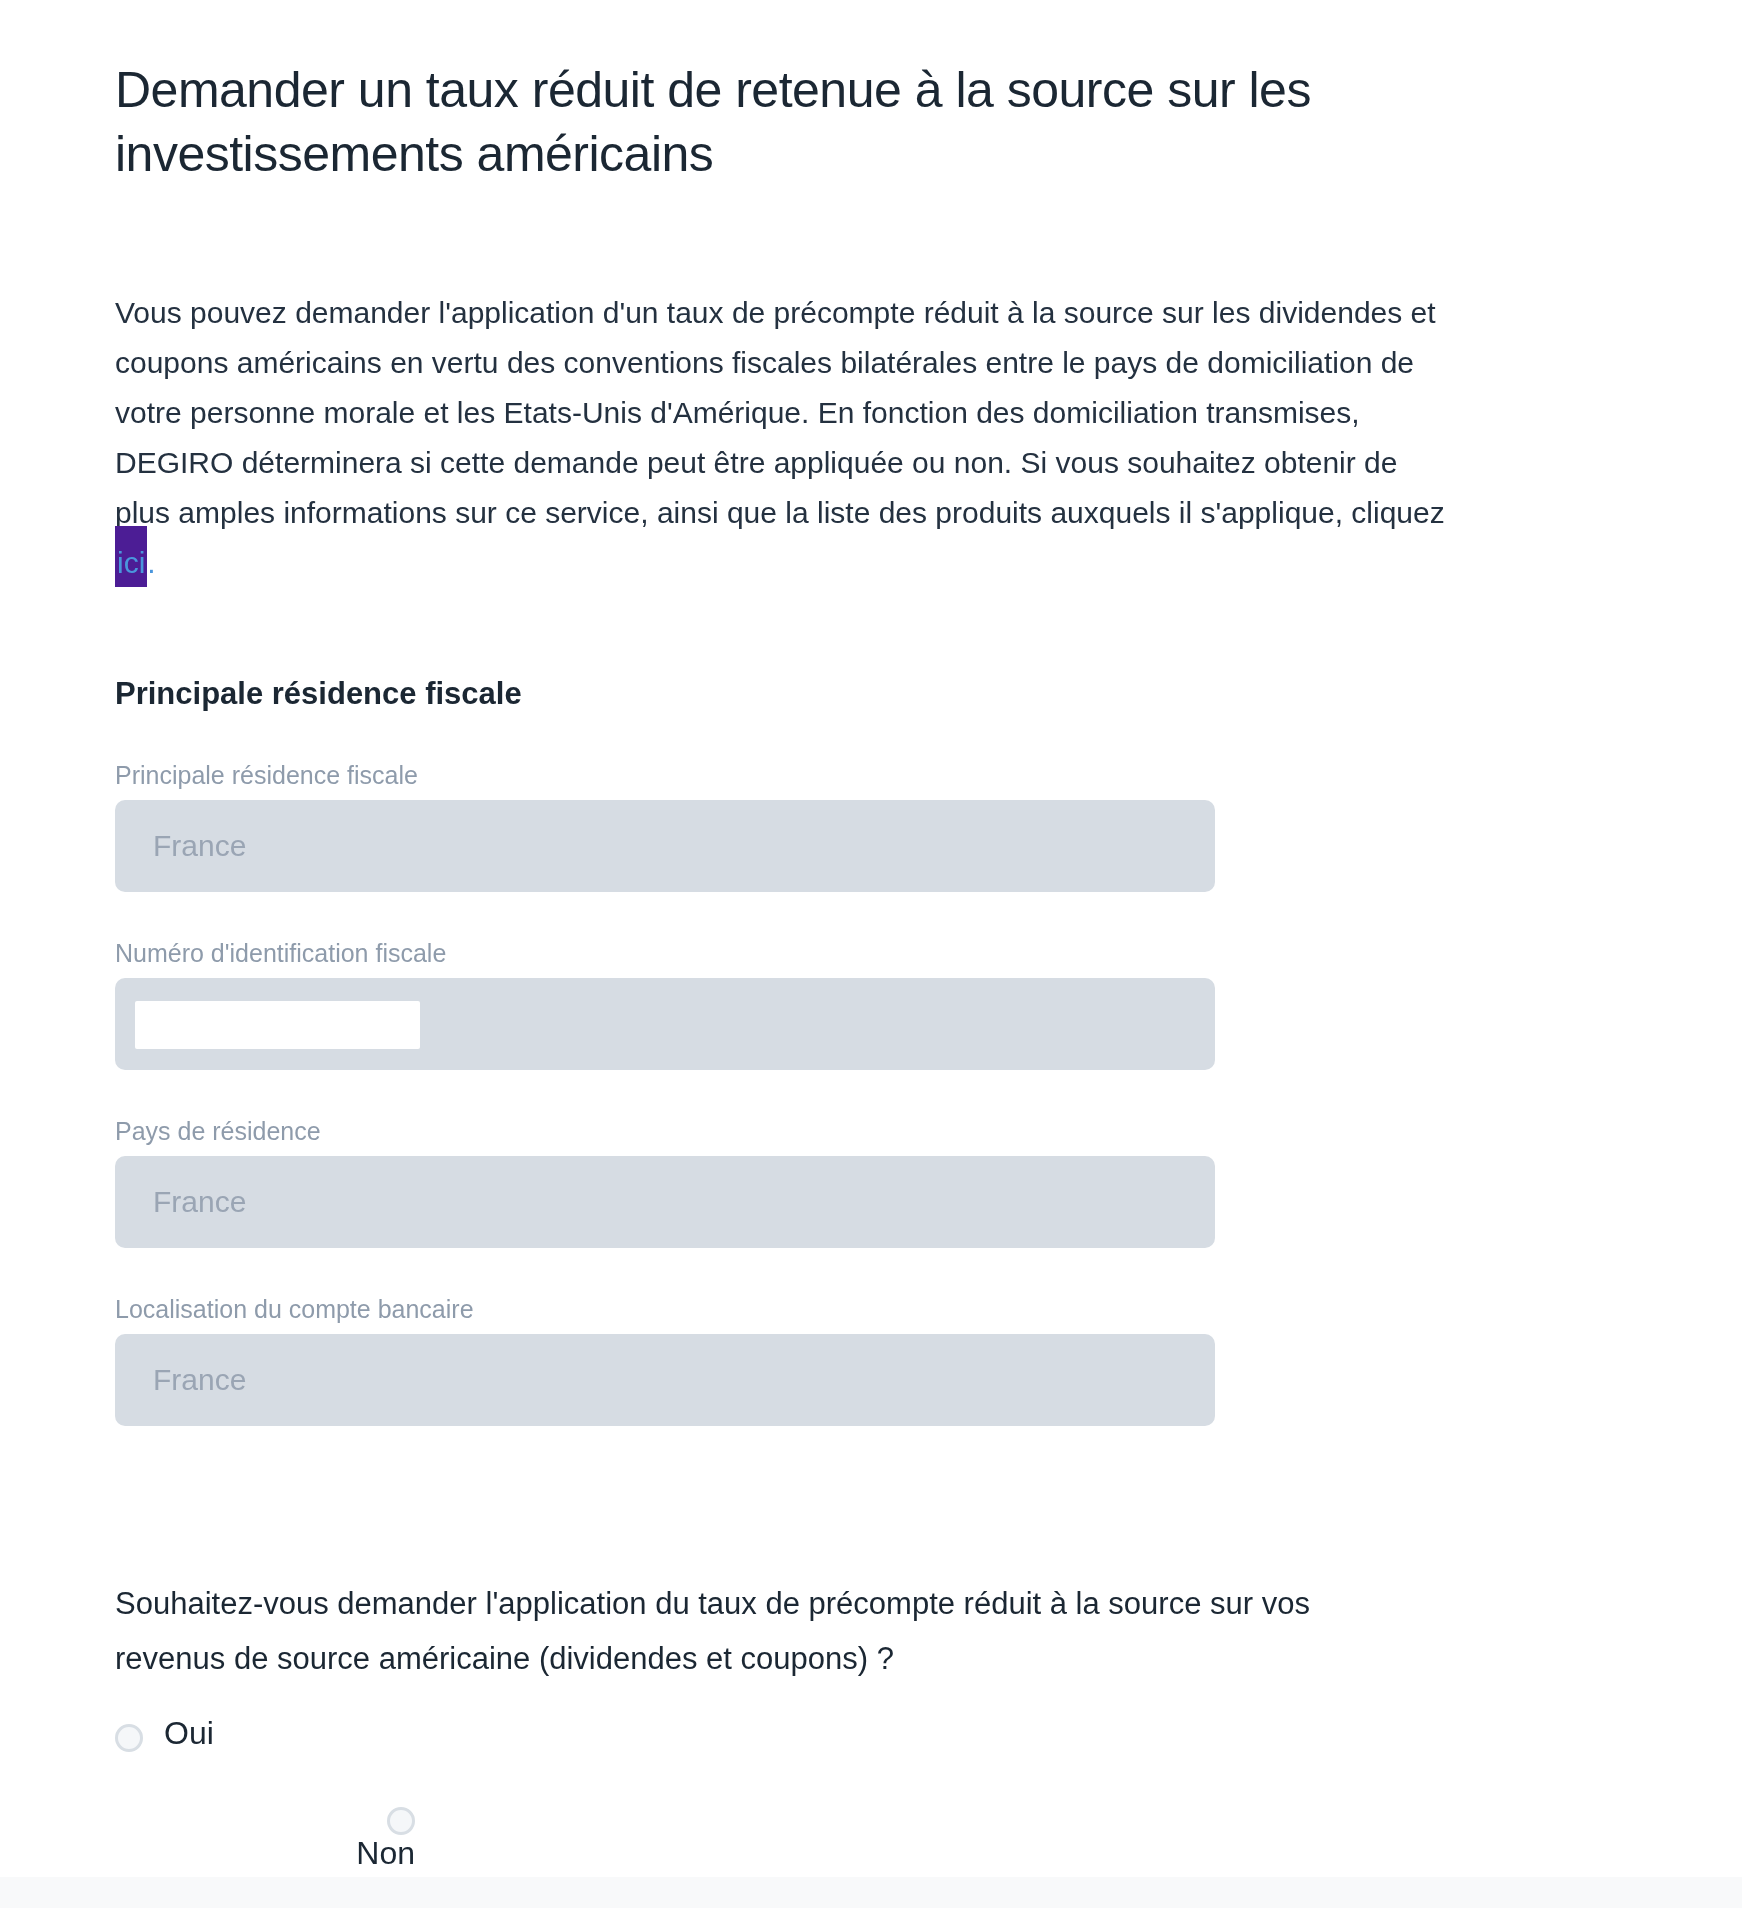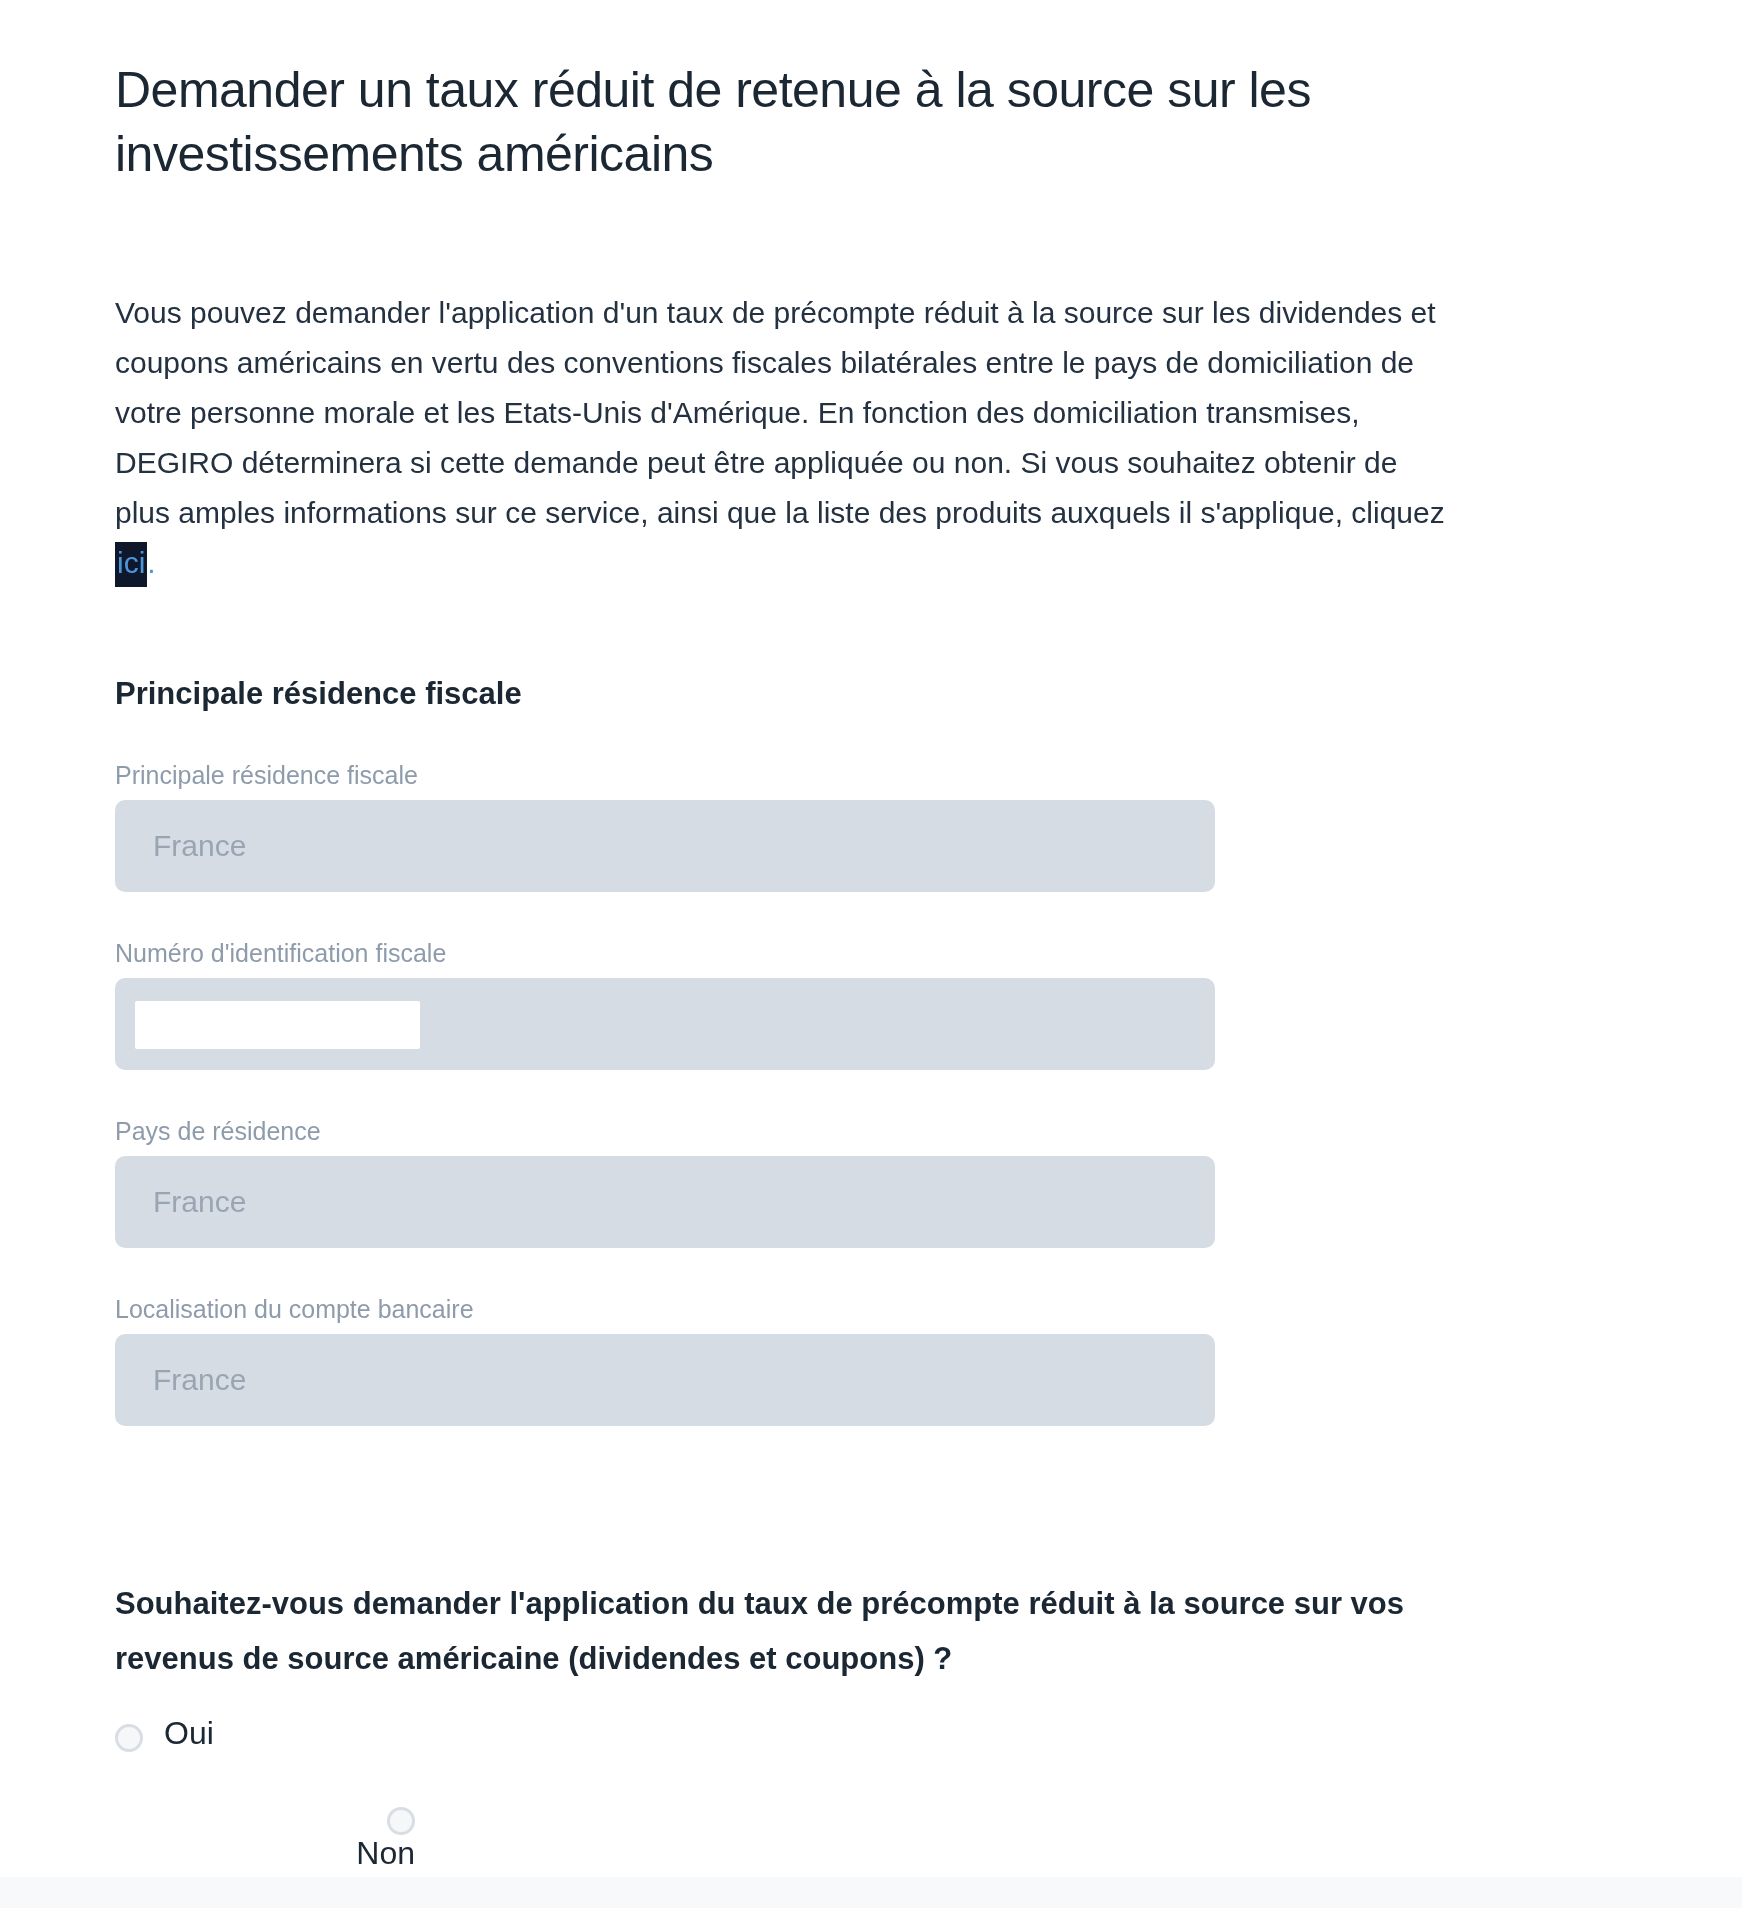--- a/index.html
+++ b/index.html
@@ -31,23 +31,23 @@
   
   .intro {
     margin-top: 102px;
     font-size: 30px;
     line-height: 50px;
     color: #243140;
   }
   .intro .iline { display: block; white-space: nowrap; }
   .intro a.more-link {
     color: #4a96dc;
-    background: #0f172a;
+    background: #4c1d95;
     text-decoration: none;
-    padding: 4px 2px 8px 2px;
+    padding: 20px 2px 8px 2px;
     cursor: pointer;
   }
   .intro .link-suffix { color: #4a96dc; }
 
   
   h2.section-heading {
     margin: 86px 0 0 0;
     font-size: 31px;
     line-height: 40px;
     font-weight: bold;
@@ -86,21 +86,21 @@
     height: 48px;
     background: #ffffff;
     border-radius: 2px;
   }
 
   
   h2.question {
     margin: 150px 0 0 0;
     font-size: 31px;
     line-height: 55px;
-    font-weight: bold;
+    font-weight: normal;
     color: #1b2733;
   }
   h2.question .qline { display: block; white-space: nowrap; }
 
   
   .radio-row {
     margin-top: 29px;
     display: flex;
     align-items: flex-end;
     cursor: pointer;

